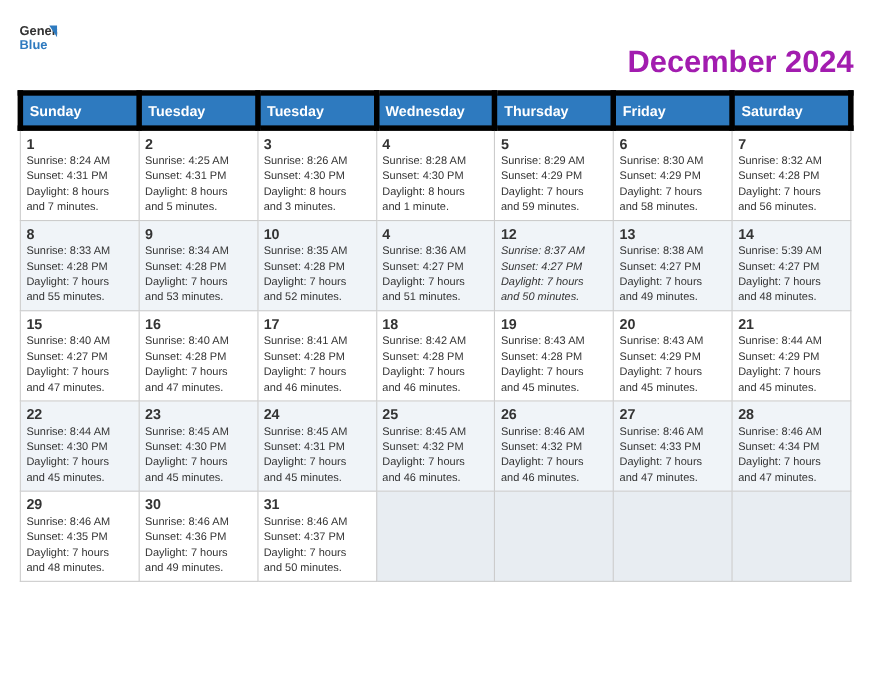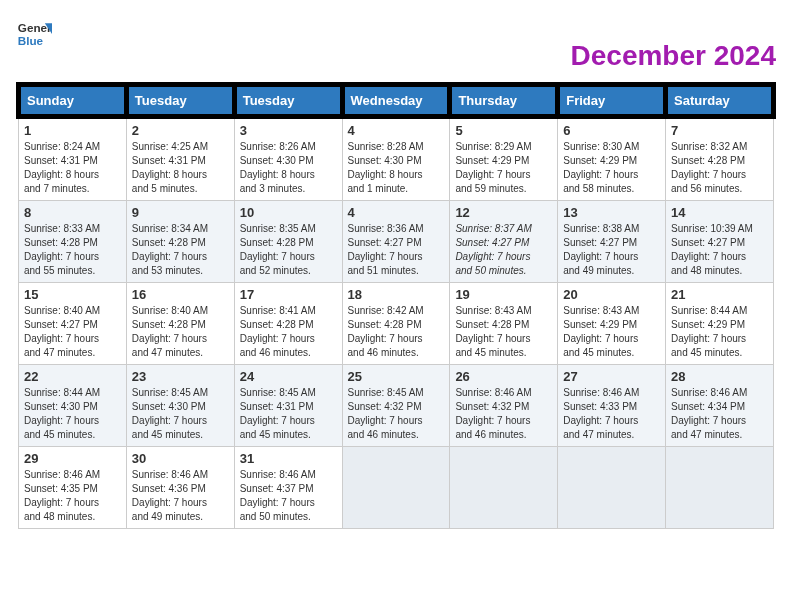--- a/index.html
+++ b/index.html
@@ -198,21 +198,21 @@
         </td>
         <td>
           <span class="day-number">13</span>
           <div class="day-info" style="white-space: pre-line;">Sunrise: 8:38 AM
 Sunset: 4:27 PM
 Daylight: 7 hours
 and 49 minutes.</div>
         </td>
         <td>
           <span class="day-number">14</span>
-          <div class="day-info" style="white-space: pre-line;">Sunrise: 10:39 AM
+          <div class="day-info" style="white-space: pre-line;">Sunrise: 5:39 AM
 Sunset: 4:27 PM
 Daylight: 7 hours
 and 48 minutes.</div>
         </td>
       </tr>
       <tr>
         <td>
           <span class="day-number">15</span>
           <div class="day-info" style="white-space: pre-line;">Sunrise: 8:40 AM
 Sunset: 4:27 PM

